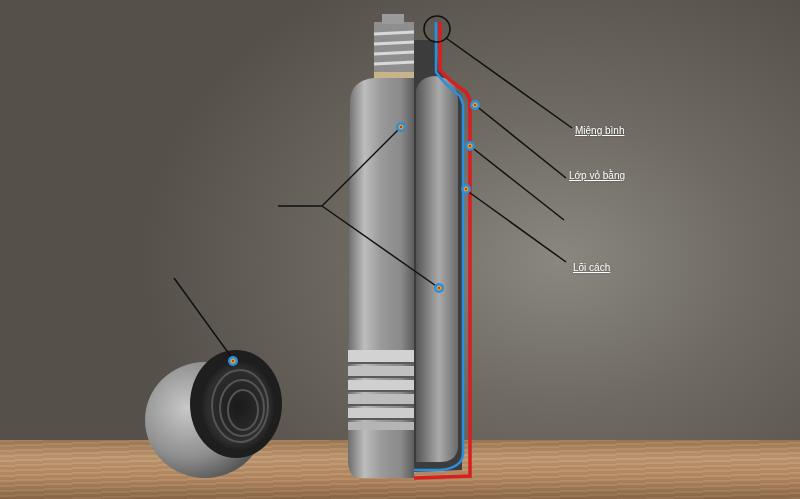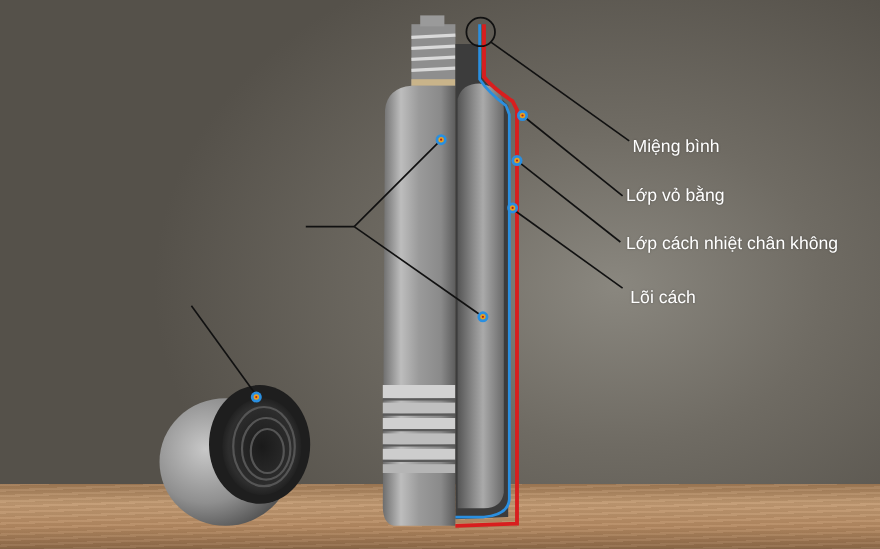--- a/index.html
+++ b/index.html
@@ -4,21 +4,21 @@
 <style>
   html,body{margin:0;padding:0;}
   body{width:800px;height:499px;overflow:hidden;background:#5e5a52;font-family:"Liberation Sans",sans-serif;}
   .stage{position:relative;width:800px;height:499px;overflow:hidden;
     background:radial-gradient(ellipse 420px 320px at 560px 260px,#8a877f 0%,#6f6b63 45%,#55514a 100%);}
   .table{position:absolute;left:0;top:440px;width:800px;height:59px;
     background:linear-gradient(180deg,#a07a55 0%,#c29a72 30%,#b58a62 65%,#8f6a48 100%);}
   .table::after{content:"";position:absolute;inset:0;
     background:repeating-linear-gradient(178deg,rgba(255,255,255,0.05) 0 2px,rgba(0,0,0,0.05) 2px 5px);}
   svg.art{position:absolute;left:0;top:0;}
-  .label{position:absolute;color:#ffffff;font-size:16px;white-space:nowrap;text-shadow:0 0 2px rgba(0,0,0,0.35);}
+  .label{position:absolute;color:#ffffff;font-size:10px;white-space:nowrap;text-shadow:0 0 2px rgba(0,0,0,0.35);text-decoration:underline;}
 </style>
 </head>
 <body>
 
 <div class="stage">
   <div class="table"></div>
 
   <svg class="art" width="800" height="499" viewBox="0 0 800 499">
     <defs>
       <linearGradient id="steel" x1="0" x2="1" y1="0" y2="0">
@@ -136,15 +136,14 @@
       <g transform="translate(233,361)">
           <circle r="5" fill="#2a8fe0"></circle>
           <circle r="2.5" fill="#e8a020"></circle>
           <circle r="1" fill="#b0201a"></circle>
         </g>
     </g>
   </svg>
 
   <div class="label" style="left:575px;top:125px;">Miệng bình</div>
   <div class="label" style="left:569px;top:170px;">Lớp vỏ bằng</div>
-  <div class="label" style="left:569px;top:213px;">Lớp cách nhiệt chân không</div>
   <div class="label" style="left:573px;top:262px;">Lõi cách</div>
 </div>
 
 </body></html>

